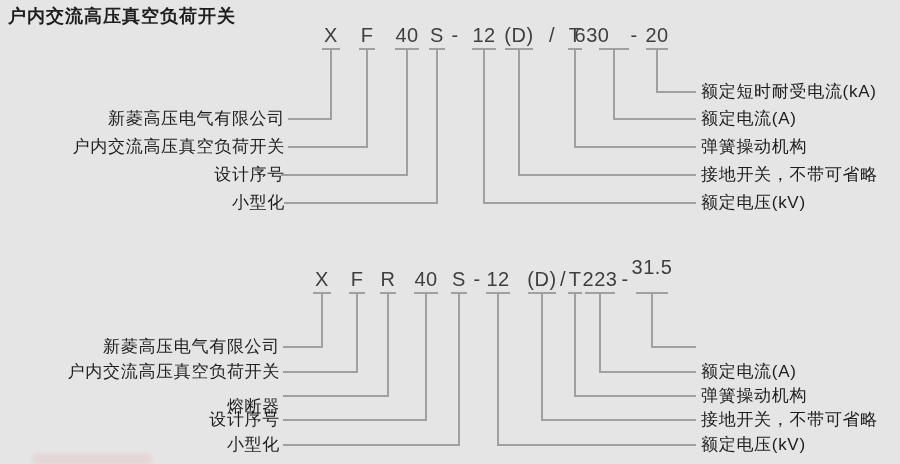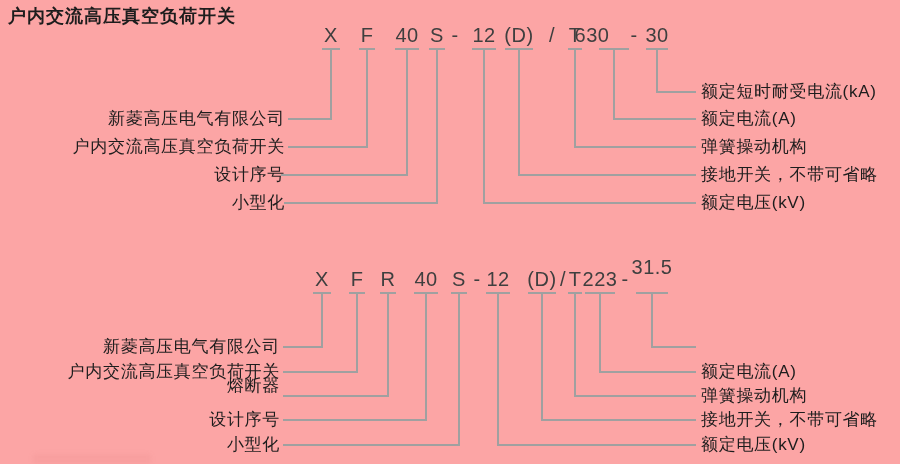--- a/index.html
+++ b/index.html
@@ -1,17 +1,17 @@
 <!DOCTYPE html>
 <html><head>
 <meta charset="utf-8">
 <style>
   html,body{margin:0;padding:0;background:#ffffff;}
   #canvas{
-    position:relative;width:900px;height:464px;background:#fca5a5;overflow:hidden;
+    position:relative;width:900px;height:464px;background:#e5e5e5;overflow:hidden;
     font-family:"Liberation Sans","DejaVu Sans",sans-serif;
   }
   .title{
     position:absolute;font-size:18px;font-weight:bold;color:#1d1d1d;
     line-height:20px;white-space:nowrap;
   }
   .code{
     position:absolute;transform:translateX(-50%);font-size:20px;line-height:22px;
     color:#3f3f3f;white-space:nowrap;letter-spacing:0.5px;
   }
@@ -39,21 +39,21 @@
   <span class="code" style="left:367px;top:24px">F</span>
   <span class="code" style="left:407px;top:24px">40</span>
   <span class="code" style="left:437px;top:24px">S</span>
   <span class="code" style="left:455px;top:24px">-</span>
   <span class="code" style="left:484px;top:24px">12</span>
   <span class="code" style="left:519px;top:24px">(D)</span>
   <span class="code" style="left:552px;top:24px">/</span>
   <span class="code" style="left:575px;top:24px">T</span>
   <span class="code" style="left:592px;top:24px">630</span>
   <span class="code" style="left:634px;top:24px">-</span>
-  <span class="code" style="left:657px;top:24px">30</span>
+  <span class="code" style="left:657px;top:24px">20</span>
 
   <div class="tick" style="left:322px;top:48px;width:18px"></div>
   <div class="tick" style="left:359px;top:48px;width:16px"></div>
   <div class="tick" style="left:395px;top:48px;width:24px"></div>
   <div class="tick" style="left:429px;top:48px;width:16px"></div>
   <div class="tick" style="left:472px;top:48px;width:24px"></div>
   <div class="tick" style="left:505px;top:48px;width:28px"></div>
   <div class="tick" style="left:568px;top:48px;width:14px"></div>
   <div class="tick" style="left:599px;top:48px;width:30px"></div>
   <div class="tick" style="left:646px;top:48px;width:22px"></div>
@@ -134,21 +134,21 @@
   <div class="hl" style="left:283px;top:444px;width:176px"></div>
 
   <div class="hl" style="left:652px;top:346px;width:44px"></div>
   <div class="hl" style="left:600px;top:371px;width:96px"></div>
   <div class="hl" style="left:575px;top:395px;width:121px"></div>
   <div class="hl" style="left:542px;top:419px;width:154px"></div>
   <div class="hl" style="left:498px;top:444px;width:198px"></div>
 
   <div class="lab lab-l" style="left:35px;top:337px">新菱高压电气有限公司</div>
   <div class="lab lab-l" style="left:35px;top:362px">户内交流高压真空负荷开关</div>
-  <div class="lab lab-l" style="left:35px;top:376px">熔断器</div>
+  <div class="lab lab-l" style="left:35px;top:397px">熔断器</div>
   <div class="lab lab-l" style="left:35px;top:410px">设计序号</div>
   <div class="lab lab-l" style="left:35px;top:435px">小型化</div>
 
   <div class="lab" style="left:701px;top:362px">额定电流(A)</div>
   <div class="lab" style="left:701px;top:386px">弹簧操动机构</div>
   <div class="lab" style="left:701px;top:410px">接地开关，不带可省略</div>
   <div class="lab" style="left:701px;top:435px">额定电压(kV)</div>
 
   <div class="watermark"></div>
 

